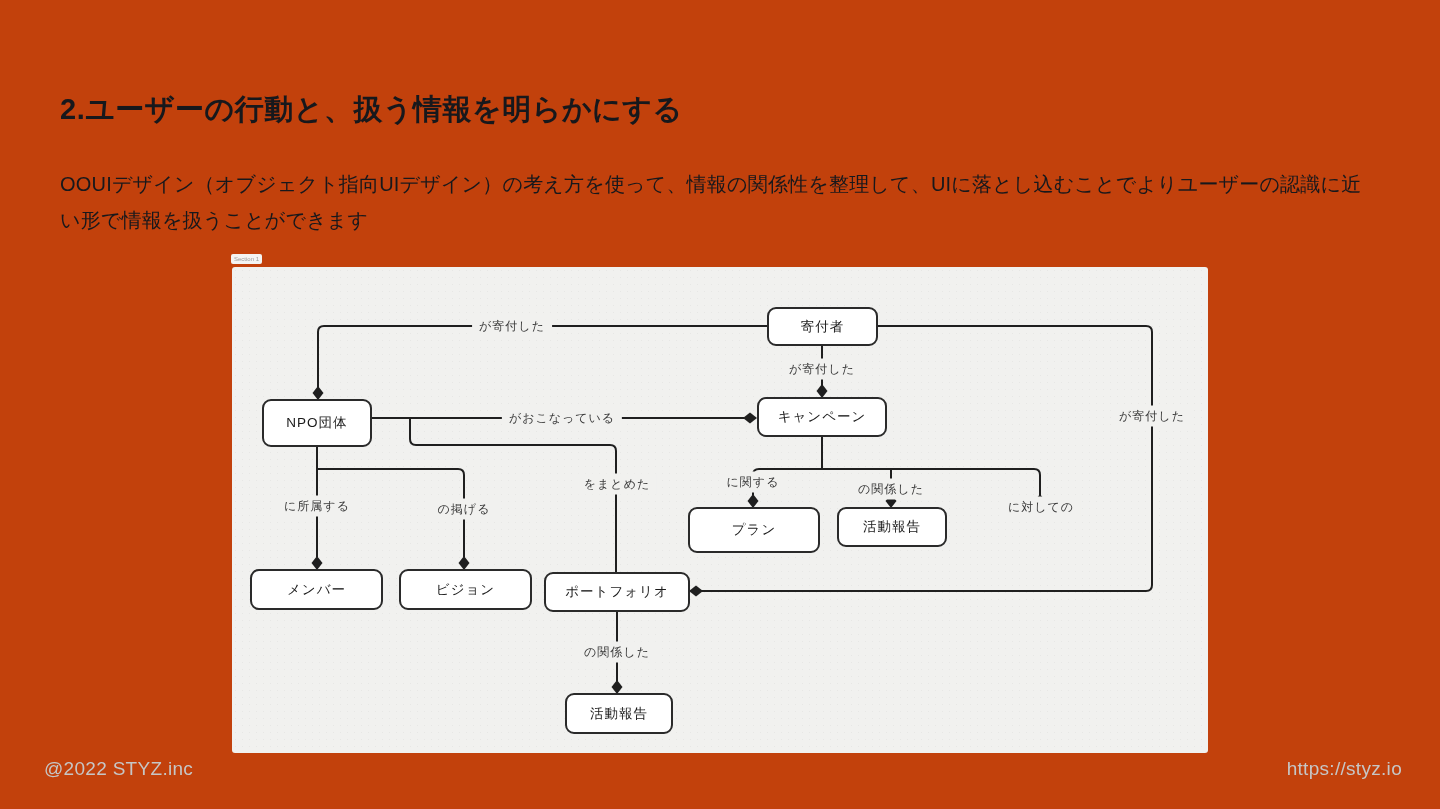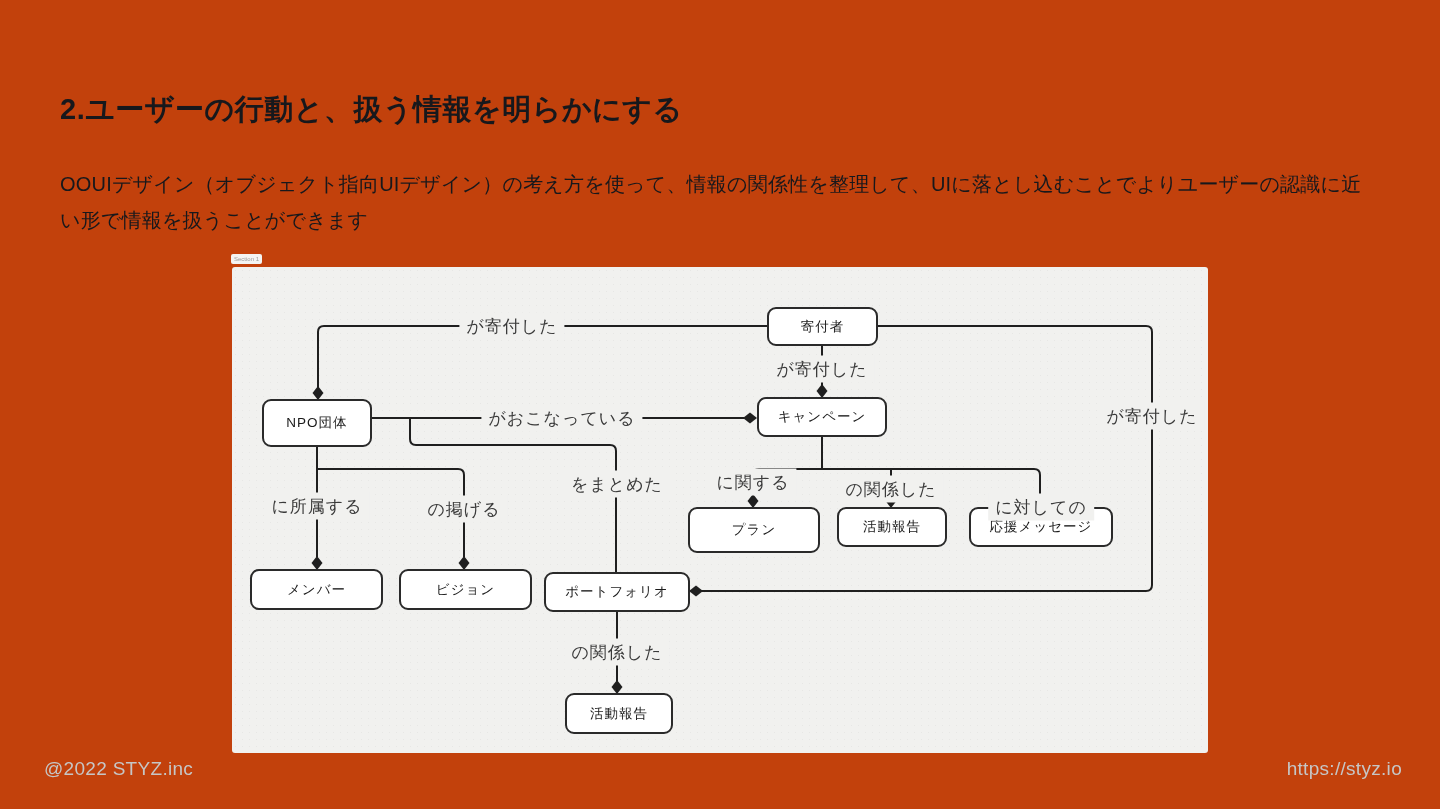--- a/index.html
+++ b/index.html
@@ -29,21 +29,21 @@
   .canvas svg{position:absolute;left:0;top:0;}
   .node{
     position:absolute;box-sizing:border-box;background:#ffffff;
     border:2px solid #2a2a2a;border-radius:9px;
     display:flex;align-items:center;justify-content:center;
     font-size:13.5px;color:#1a1a1a;letter-spacing:1px;
   }
   .edge-label{
     position:absolute;transform:translate(-50%,-50%);
     background:#f1f1ef;padding:2px 7px;white-space:nowrap;
-    font-size:17px;color:#3a3a3a;letter-spacing:1px;
+    font-size:12px;color:#3a3a3a;letter-spacing:1px;
   }
   .footer-left,.footer-right{
     position:absolute;top:758px;font-size:19px;color:#c6c6c6;letter-spacing:.3px;
   }
   .footer-left{left:44px;}
   .footer-right{right:38px;}
 </style>
 </head>
 <body>
 
@@ -92,21 +92,20 @@
         <polygon points="457,324 464,318.5 471,324 464,329.5"></polygon>
         <polygon points="385,413 390.5,420 385,427 379.5,420"></polygon>
       </g>
     </svg>
 
     <div class="node" style="left:535px;top:40px;width:111px;height:39px;">寄付者</div>
     <div class="node" style="left:30px;top:132px;width:110px;height:48px;">NPO団体</div>
     <div class="node" style="left:525px;top:130px;width:130px;height:40px;">キャンペーン</div>
     <div class="node" style="left:456px;top:240px;width:132px;height:46px;">プラン</div>
     <div class="node" style="left:605px;top:240px;width:110px;height:40px;">活動報告</div>
-    <div class="node" style="left:737px;top:240px;width:144px;height:40px;">応援メッセージ</div>
     <div class="node" style="left:18px;top:302px;width:133px;height:41px;">メンバー</div>
     <div class="node" style="left:167px;top:302px;width:133px;height:41px;">ビジョン</div>
     <div class="node" style="left:312px;top:305px;width:146px;height:40px;">ポートフォリオ</div>
     <div class="node" style="left:333px;top:426px;width:108px;height:41px;">活動報告</div>
 
     <div class="edge-label" style="left:280px;top:59px;">が寄付した</div>
     <div class="edge-label" style="left:590px;top:102px;">が寄付した</div>
     <div class="edge-label" style="left:920px;top:149px;">が寄付した</div>
     <div class="edge-label" style="left:330px;top:151px;">がおこなっている</div>
     <div class="edge-label" style="left:385px;top:217px;">をまとめた</div>

